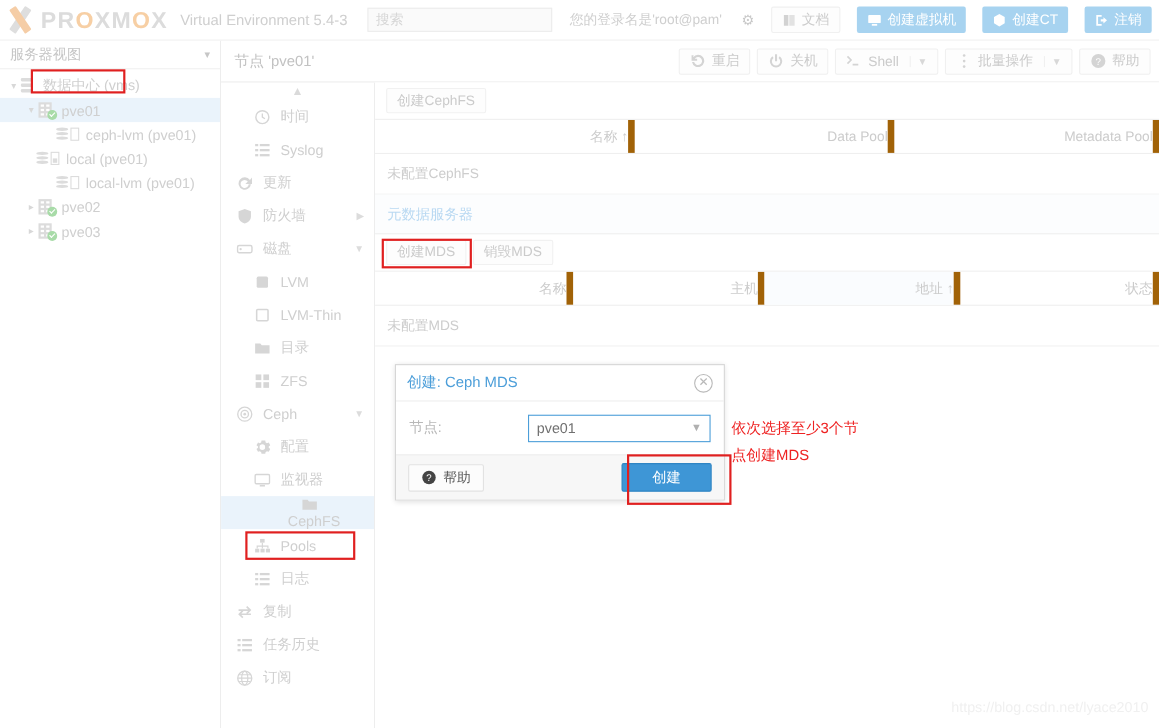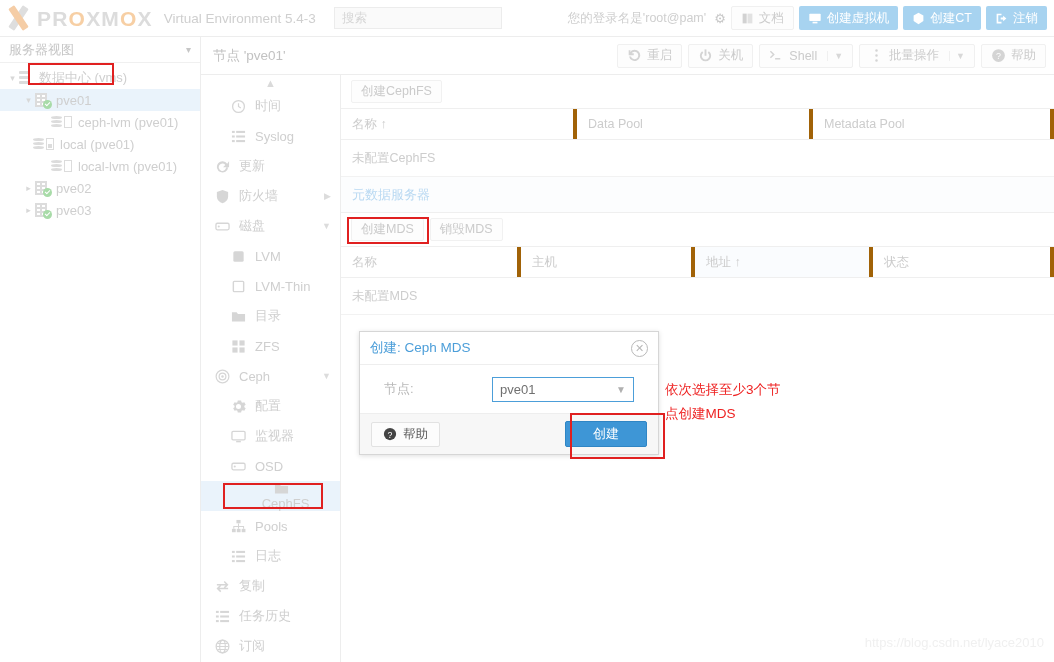--- a/index.html
+++ b/index.html
@@ -34,21 +34,21 @@
   }
   .logo-text .o { color: #f7cfa4; }
   .ve-label { margin-left: 11px; font-size: 13.5px; color: #cfcfcf; }
   .search-box {
     margin-left: 18px; width: 168px; height: 22px;
     background: #fafafa; border: 1px solid #ececec;
     display: flex; align-items: center; padding: 0 7px;
     font-size: 12.5px; color: #d6d6d6;
   }
   .header-right {
-    margin-left: auto; display: flex; align-items: center; gap: 5px;
+    margin-left: auto; display: flex; align-items: center; gap: 15px;
     padding-right: 7px;
   }
   .login-name { font-size: 12.5px; color: #cfcfcf; }
   .gear-ico { color: #c9c9c9; font-size: 13px; margin-left: 3px; }
   .hbtn {
     height: 24px; display: flex; align-items: center; gap: 5px;
     padding: 0 9px; font-size: 12.5px; border-radius: 2px; white-space: nowrap;
   }
   .hbtn.light { background: #fdfdfd; border: 1px solid #f0f0f0; color: #cccccc; }
   .hbtn.blue { background: #a7d3f0; color: #ffffff; }
@@ -178,21 +178,22 @@
     border: 1px solid #f1f1f1; background: #fdfdfd; border-radius: 2px;
     font-size: 12.5px; color: #cbcbcb; white-space: nowrap; margin-right: 6px;
   }
   .thead {
     display: flex; height: 31px; border-bottom: 1px solid #efefef;
     background: #fff;
   }
   .th {
     display: flex; align-items: center; padding-left: 11px;
     font-size: 12.5px; color: #cccccc;
-    border-right: 4px solid #a16207;
+    border-right: 6px solid #a16207;
+    justify-content: flex-end;
   }
   .th.sorted { background: #fafcfe; }
   .tcell {
     height: 37px; display: flex; align-items: center; padding-left: 11px;
     font-size: 12.5px; color: #cdcdcd; border-bottom: 1px solid #f2f2f2;
   }
   .section-link {
     height: 36px; display: flex; align-items: center; padding-left: 11px;
     font-size: 13px; color: #b9d9f2; background: #fcfdfe;
     border-bottom: 1px solid #efefef;
@@ -208,21 +209,21 @@
     height: 33px; display: flex; align-items: center; padding: 0 10px;
     border-bottom: 1px solid #eeeeee;
   }
   .dlg-title { font-size: 13.5px; color: #4c9ed9; }
   .dlg-close {
     margin-left: auto; width: 17px; height: 17px; border-radius: 50%;
     border: 1.3px solid #b9b9b9; color: #b9b9b9; font-size: 11px;
     display: flex; align-items: center; justify-content: center; line-height: 1;
   }
   .dlg-body {
-    height: 48px; display: flex; align-items: center; padding: 0 24px;
+    height: 48px; display: flex; align-items: center; padding: 0 12px;
   }
   .dlg-label { font-size: 13px; color: #b8b8b8; width: 108px; }
   .dlg-select {
     flex: 1; height: 25px; border: 1px solid #4c9ed9; background: #fff;
     display: flex; align-items: center; padding: 0 7px;
     font-size: 13px; color: #707070;
   }
   .dlg-select .cv { margin-left: auto; color: #b0b0b0; font-size: 10px; }
   .dlg-foot {
     height: 41px; background: #f7f7f7; border-top: 1px solid #eeeeee;
@@ -498,29 +499,20 @@
         </div>
         <div class="nav-item ind">
           <span class="ico">
             <svg width="15" height="15" viewBox="0 0 16 16">
               <rect x="1" y="2.5" width="14" height="9" rx="1.2" fill="none" stroke="#d6d6d6" stroke-width="1.4"></rect>
               <rect x="5.5" y="12.6" width="5" height="1.6" fill="#d6d6d6"></rect>
             </svg>
           </span>
           <span>监视器</span>
         </div>
-        <div class="nav-item ind">
-          <span class="ico">
-            <svg width="15" height="15" viewBox="0 0 16 16">
-              <rect x="1" y="4.5" width="14" height="7" rx="1.6" fill="none" stroke="#d6d6d6" stroke-width="1.4"></rect>
-              <circle cx="4" cy="8" r="1.1" fill="#d6d6d6"></circle>
-            </svg>
-          </span>
-          <span>OSD</span>
-        </div>
         <div class="nav-item ind sel">
           <span class="ico">
             <svg width="15" height="15" viewBox="0 0 16 16">
               <path d="M1 3.5h5l1.4 1.8H15v8H1z" fill="#d6d6d6"></path>
             </svg>
           </span>
           <span>CephFS</span>
         </div>
         <div class="nav-item ind">
           <span class="ico">

